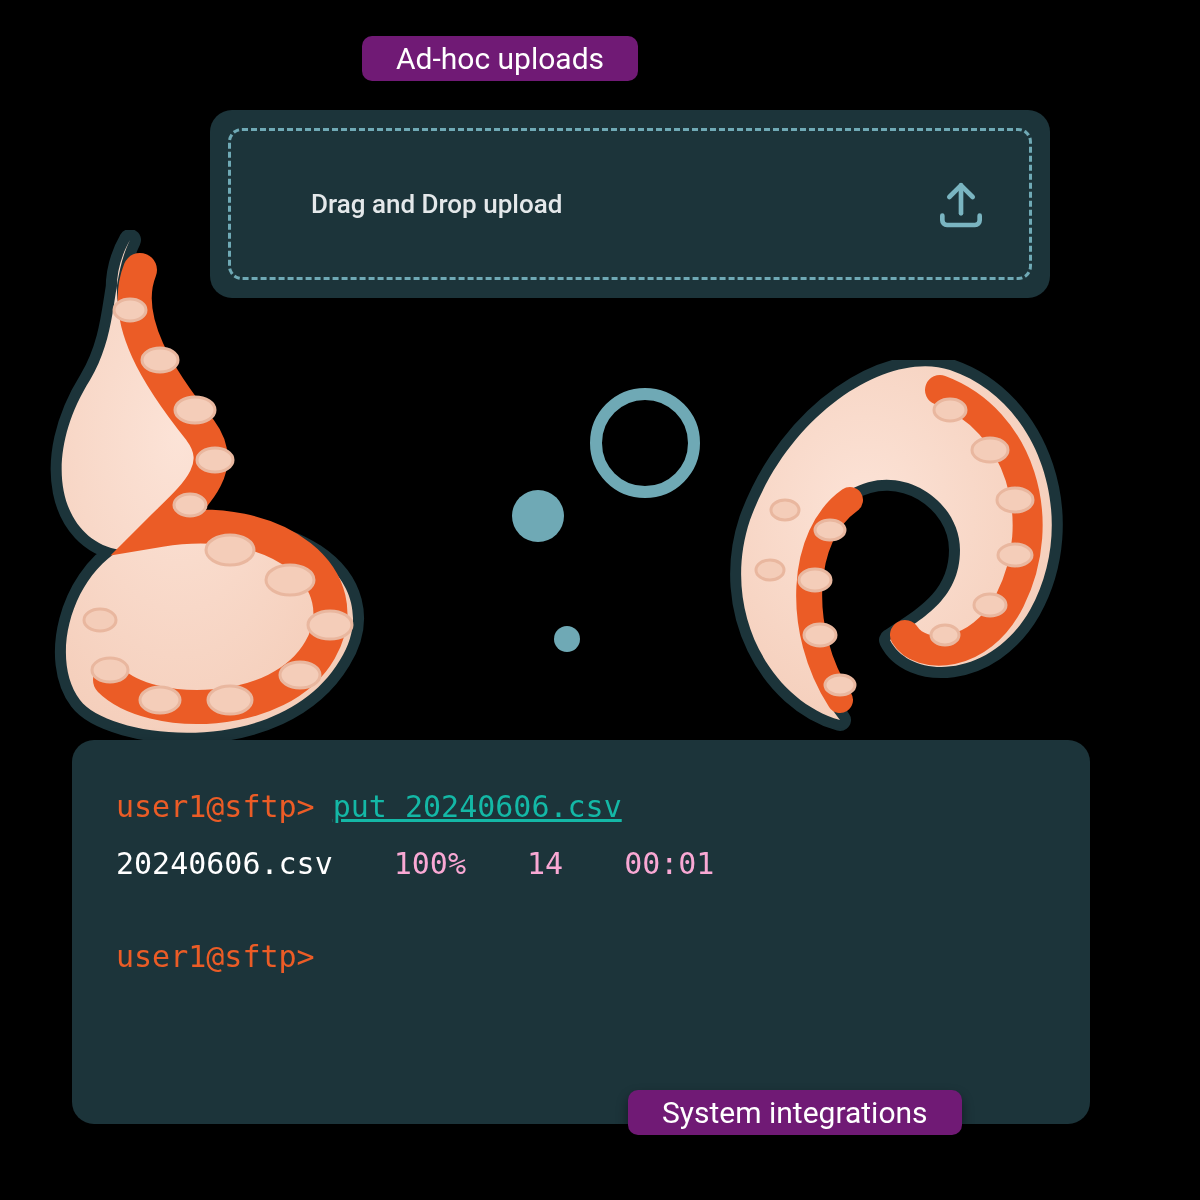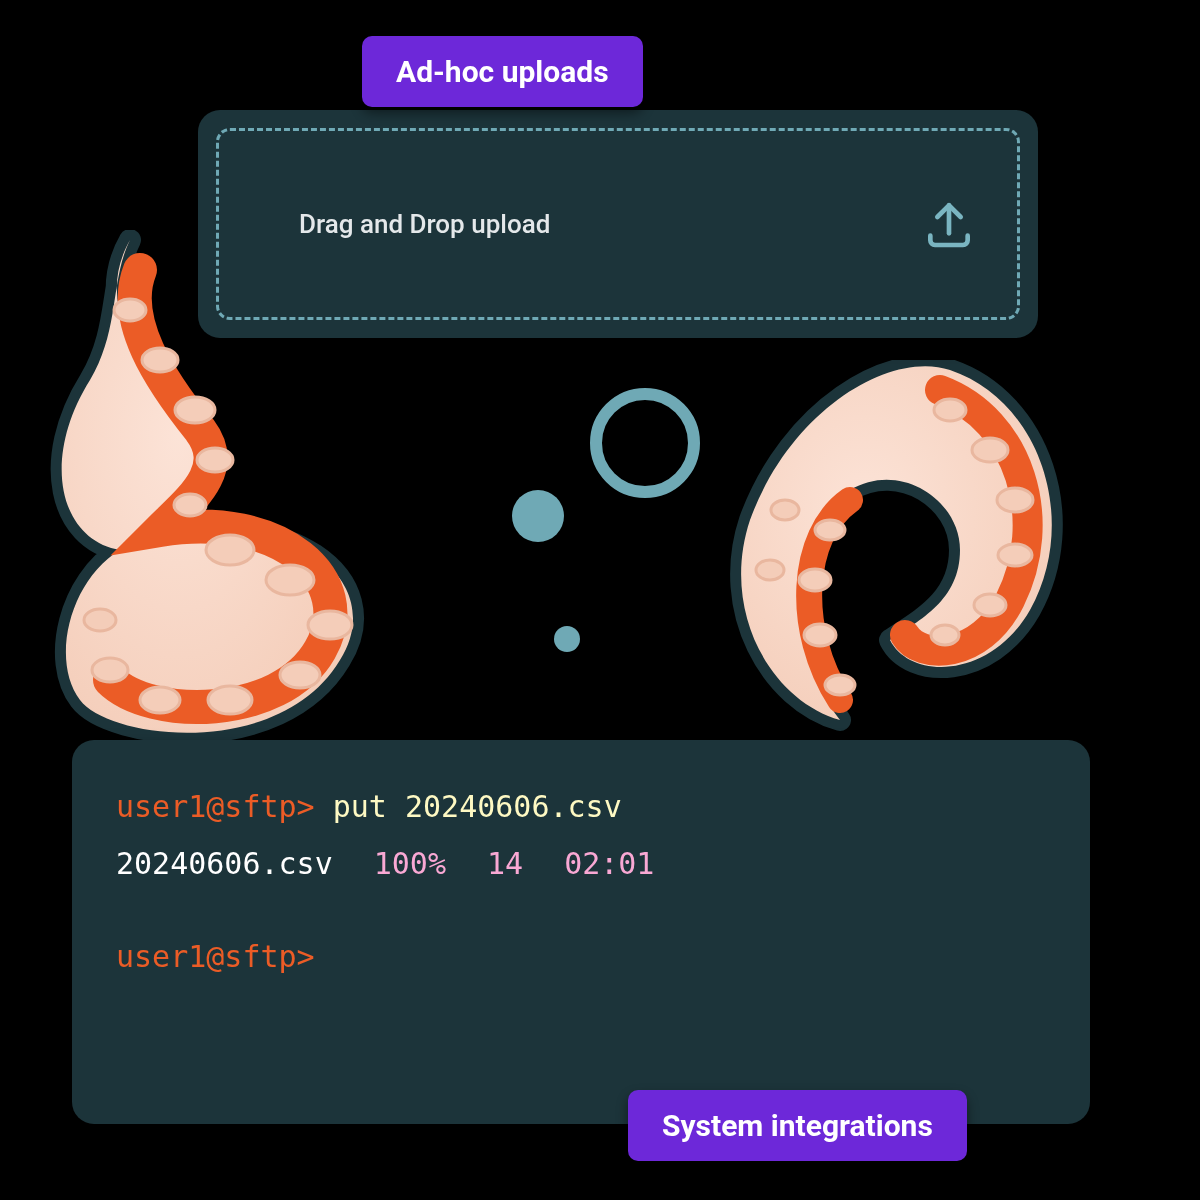--- a/index.html
+++ b/index.html
@@ -8,40 +8,40 @@
     height: 1200px;
     background: #000;
     font-family: -apple-system, BlinkMacSystemFont, "Segoe UI", Roboto, Helvetica, Arial, sans-serif;
     position: relative;
     overflow: hidden;
   }
 
   
   .chip {
     position: absolute;
-    background: #6d28d9;
+    background: #701a75;
     color: #fff;
-    font-weight: 700;
+    font-weight: 400;
     border-radius: 10px;
-    padding: 18px 34px;
+    padding: 5px 34px;
     font-size: 30px;
     box-shadow: 0 6px 12px rgba(0,0,0,.45);
   }
   .chip-top {
     left: 362px;
     top: 36px;
   }
 
   
   .drop-panel {
     position: absolute;
-    left: 198px;
+    left: 210px;
     top: 110px;
     width: 840px;
-    height: 228px;
+    height: 188px;
     background: #1c343a;
     border-radius: 22px;
     box-shadow: 0 10px 18px rgba(0,0,0,.5);
   }
   .drop-inner {
     position: absolute;
     left: 18px; right: 18px; top: 18px; bottom: 18px;
     border: 3px dashed #6fa9b5;
     border-radius: 14px;
     display: flex;
@@ -103,23 +103,23 @@
     height: 384px;
     background: #1c343a;
     border-radius: 22px;
     box-shadow: 0 10px 18px rgba(0,0,0,.5);
     padding: 38px 44px;
     font-family: ui-monospace, Menlo, Consolas, monospace;
     font-size: 30px;
     line-height: 1.9;
   }
   .c-prompt { color: #eb5c26; font-weight: 400; }
-  .c-cmd    { color: #fef9c3; }
+  .c-cmd    { color: #14b8a6; text-decoration: underline; }
   .c-msg    { color: #f0a387; }
-  .stat-row { display: flex; gap: 41px; }
+  .stat-row { display: flex; gap: 61px; }
   .stat-row span:first-child { color:#fff; }
   .stat-row span:not(:first-child){ color:#f9a8d4; }
 
   
   .chip-bottom {
     left: 628px;
     top: 1090px;
   }
 </style>
 </head>
@@ -199,21 +199,21 @@
 <div class="term">
   <div>
     <span class="c-prompt">user1@sftp&gt;</span>
     <span class="c-cmd"> </span>
     <span class="c-cmd">put 20240606.csv</span>
   </div>
   <div class="stat-row">
     <span>20240606.csv</span>
     <span>100%</span>
     <span>14</span>
-    <span>02:01</span>
+    <span>00:01</span>
   </div>
   <div style="height:1.2em"></div>
   <div>
     <span class="c-prompt">user1@sftp&gt;</span>
   </div>
 </div>
 
 <div class="chip chip-bottom">
   <span>System integrations</span>
 </div>

